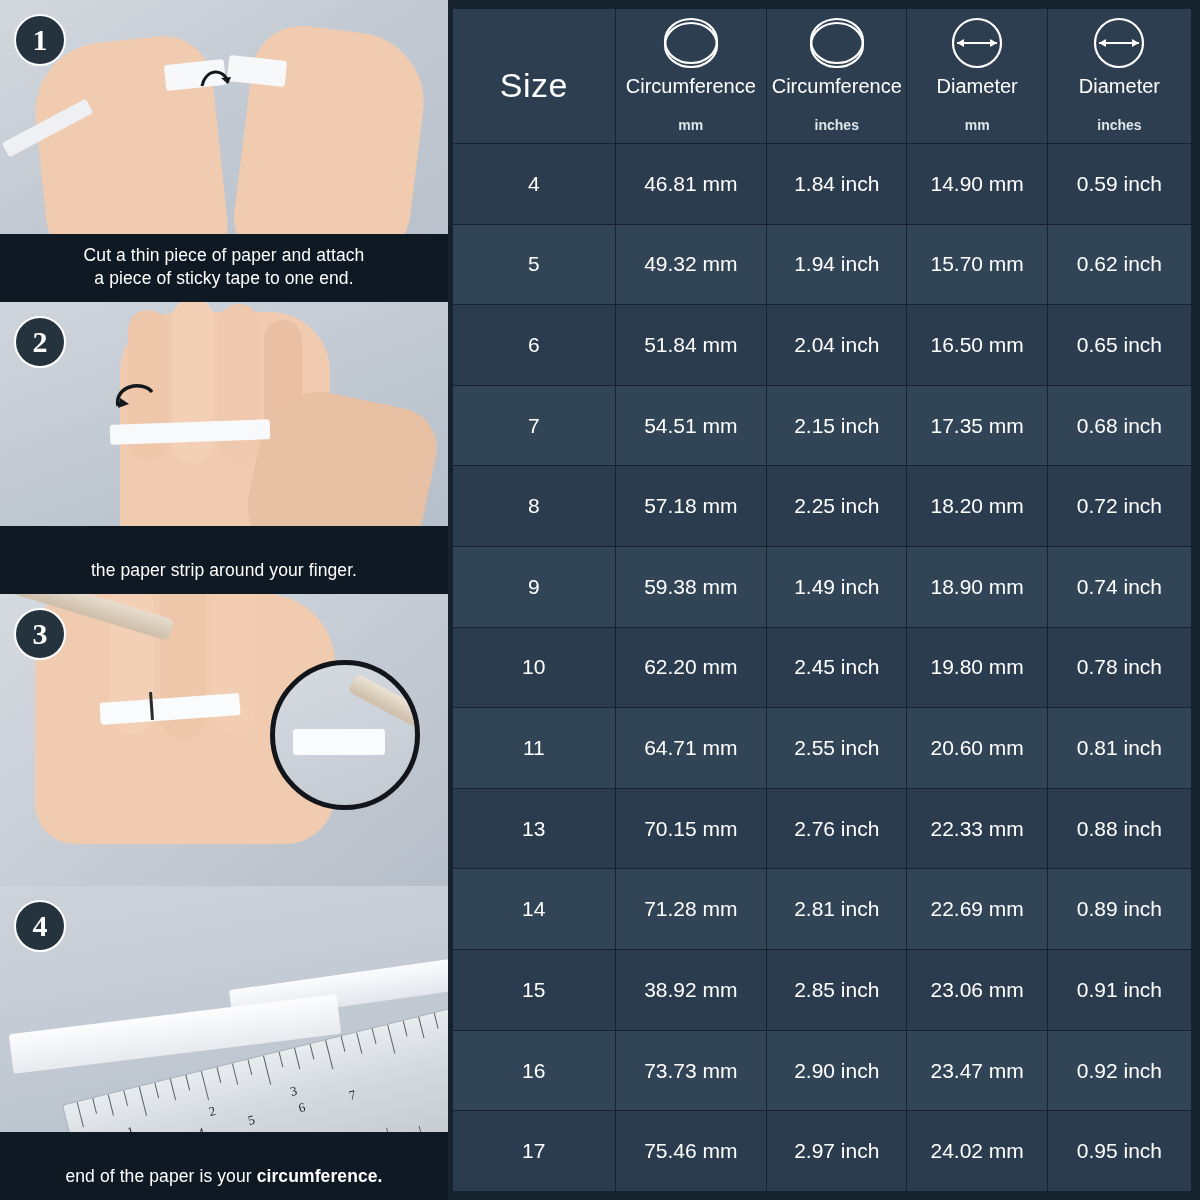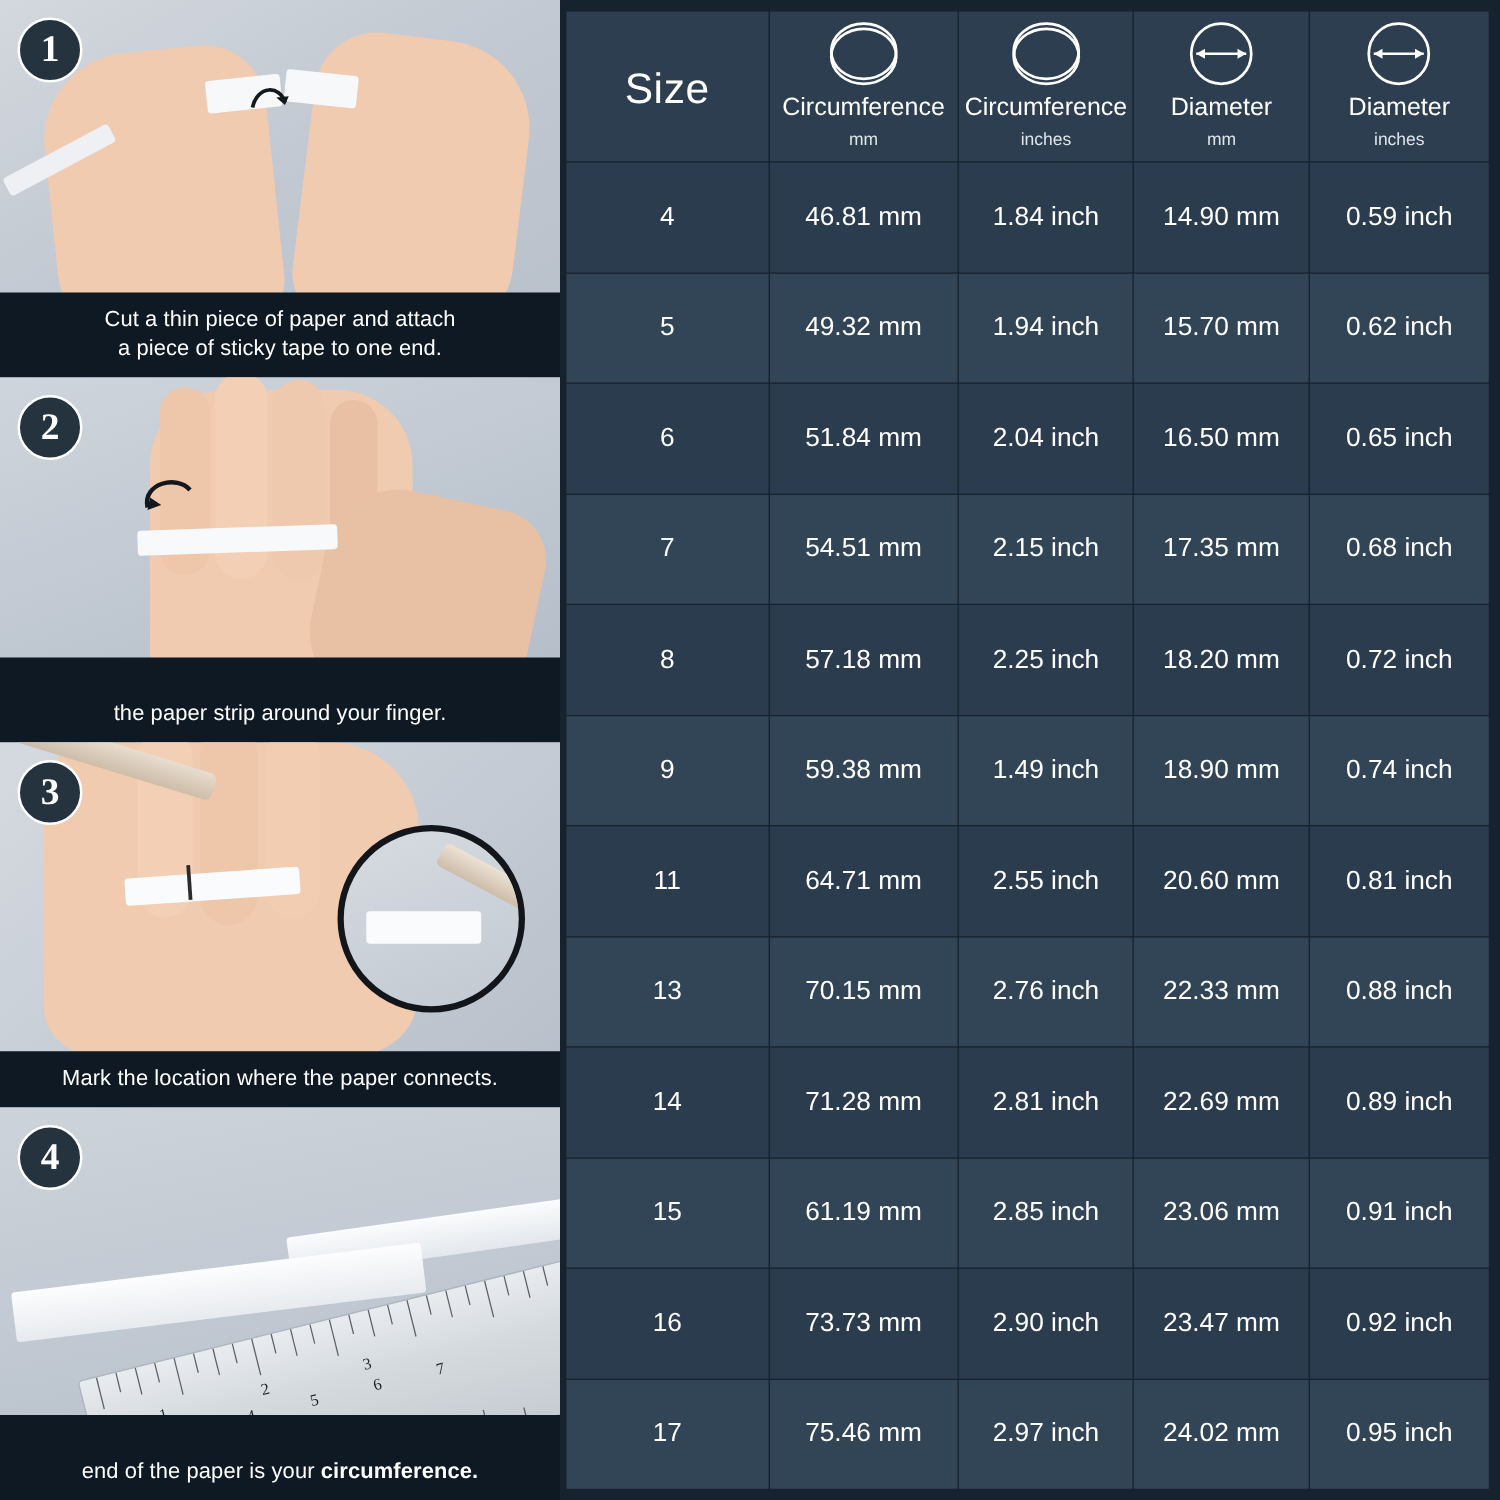--- a/index.html
+++ b/index.html
@@ -169,21 +169,21 @@
     padding: 6px 2px 10px;
     vertical-align: bottom;
   }
   .hdr-size {
     font-size: 34px;
     font-weight: normal;
     letter-spacing: .5px;
     padding-bottom: 38px !important;
   }
   .hdr-main { font-size: 20px; font-weight: normal; display:block; line-height:1.1; }
-  .hdr-unit { font-size: 14px; font-weight: normal; display:block; color:#dfe5ea; margin-top:6px; }
+  .hdr-unit { font-size: 14px; font-weight: bold; display:block; color:#dfe5ea; margin-top:20px; }
   .hdr-icon { display:block; height: 56px; margin-bottom: 4px; }
   .hdr-icon svg { display:block; margin: 0 auto; }
 
   tbody td {
     font-size: 21px;
     padding: 8px 2px;
   }
   tbody tr:nth-child(odd) td { background: #2b3c4e; }
   tbody tr:nth-child(even) td { background: #324557; }
   tbody td.size-cell { font-size: 21px; }
@@ -248,23 +248,20 @@
         <div class="s3-f3 skin"></div>
         <div class="s3-strip paper"></div>
         <div class="s3-mark"></div>
         <div class="s3-pen"></div>
         <div class="s3-circle">
           <div class="z-strip"></div>
           <div class="z-pen"></div>
         </div>
       </div>
       <div class="badge">3</div>
-      <div class="caption">
-        <span>Mark the location where the paper connects.</span>
-      </div>
     </div>
 
     <div class="step step-4">
       <div class="photo p4">
         <div class="s4-strip2"></div>
         <div class="s4-strip"></div>
         <div class="s4-ruler">
           <div class="tickrow">
             <div class="tick" style="left:14px;  height:26px;"></div>
             <div class="tick" style="left:30px;  height:16px;"></div>
@@ -426,20 +423,27 @@
             <td>0.72 inch</td>
           </tr>
           <tr>
             <td class="size-cell">9</td>
             <td>59.38 mm</td>
             <td>1.49 inch</td>
             <td>18.90 mm</td>
             <td>0.74 inch</td>
           </tr>
           <tr>
+            <td class="size-cell">10</td>
+            <td>62.20 mm</td>
+            <td>2.45 inch</td>
+            <td>19.80 mm</td>
+            <td>0.78 inch</td>
+          </tr>
+          <tr>
             <td class="size-cell">11</td>
             <td>64.71 mm</td>
             <td>2.55 inch</td>
             <td>20.60 mm</td>
             <td>0.81 inch</td>
           </tr>
           <tr>
             <td class="size-cell">13</td>
             <td>70.15 mm</td>
             <td>2.76 inch</td>
@@ -448,21 +452,21 @@
           </tr>
           <tr>
             <td class="size-cell">14</td>
             <td>71.28 mm</td>
             <td>2.81 inch</td>
             <td>22.69 mm</td>
             <td>0.89 inch</td>
           </tr>
           <tr>
             <td class="size-cell">15</td>
-            <td>61.19 mm</td>
+            <td>38.92 mm</td>
             <td>2.85 inch</td>
             <td>23.06 mm</td>
             <td>0.91 inch</td>
           </tr>
           <tr>
             <td class="size-cell">16</td>
             <td>73.73 mm</td>
             <td>2.90 inch</td>
             <td>23.47 mm</td>
             <td>0.92 inch</td>

